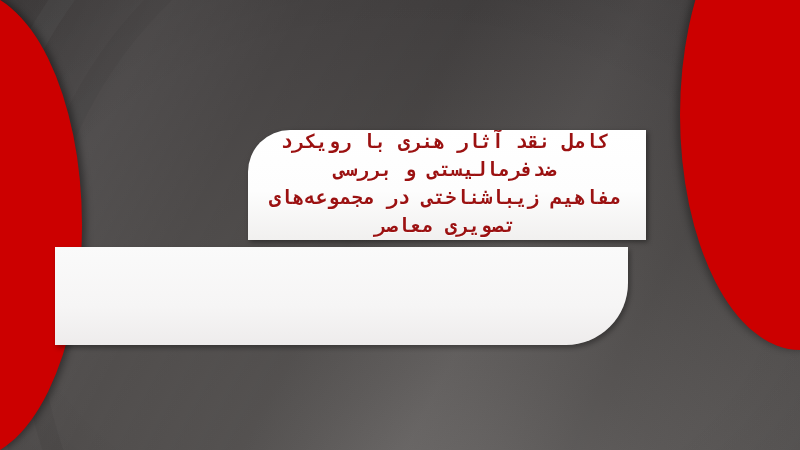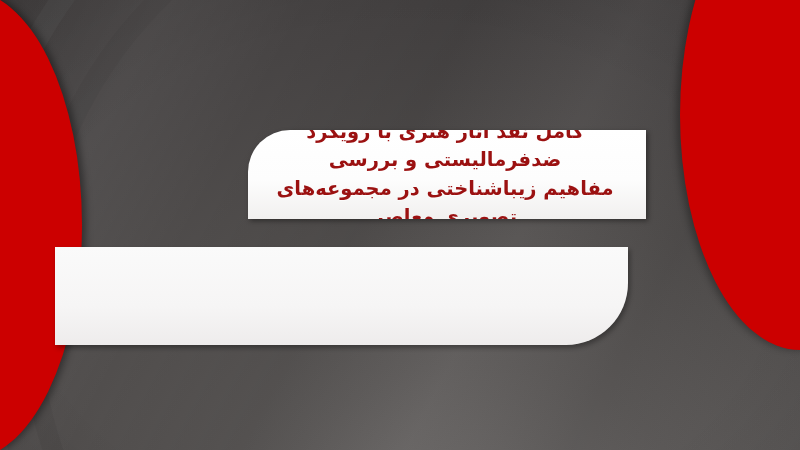--- a/index.html
+++ b/index.html
@@ -87,29 +87,30 @@
     height: 470px;
     box-shadow: -4px 0 7px rgba(0,0,0,0.30);
   }
 
   
   .title-box {
     position: absolute;
     left: 248px;
     top: 130px;
     width: 398px;
-    height: 89px;
+    height: 110px;
     background: linear-gradient(180deg, #ffffff 0%, #fdfdfd 55%, #f1f0ef 100%);
     border-top-left-radius: 42px;
     box-shadow: 2px 2px 5px rgba(0,0,0,0.40);
     display: flex;
     align-items: center;
     justify-content: center;
     overflow: hidden;
     z-index: 6;
+    font-family: Liberation Mono, monospace;
   }
   .title-text {
     color: #9b1111;
     font-size: 19.5px;
     line-height: 1.44;
     font-weight: 700;
     text-align: center;
     direction: rtl;
     padding: 0 14px 0 10px;
     text-shadow: 0 1px 0 rgba(255,255,255,0.6);

